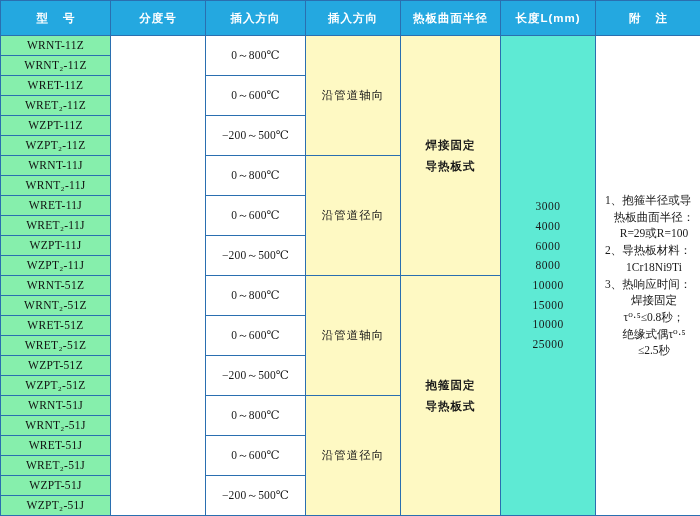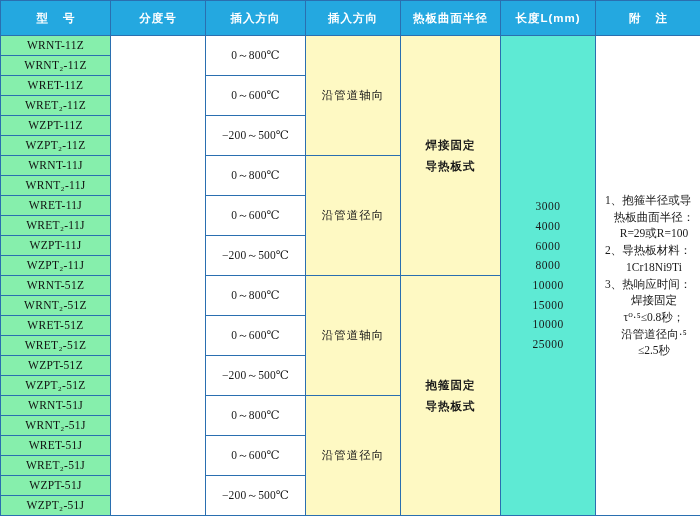--- a/index.html
+++ b/index.html
@@ -150,21 +150,21 @@
         </td>
         <td class="notes" rowspan="24">
           <span class="nline">1、抱箍半径或导</span>
           <span class="nline indent">热板曲面半径：</span>
           <span class="nline indent">R=29或R=100</span>
           <span class="nline">2、导热板材料：</span>
           <span class="nline indent">1Cr18Ni9Ti</span>
           <span class="nline">3、热响应时间：</span>
           <span class="nline indent">焊接固定</span>
           <span class="nline indent">τ⁰·⁵≤0.8秒；</span>
-          <span class="nline indent">沿管道径向·⁵</span>
+          <span class="nline indent">绝缘式偶τ⁰·⁵</span>
           <span class="nline indent">≤2.5秒</span>
         </td>
       </tr>
       <tr>
         <td class="model">WRNT₂-11Z</td>
       </tr>
 
       <tr>
         <td class="model">WRET-11Z</td>
         <td class="range" rowspan="2">0～600℃</td>

